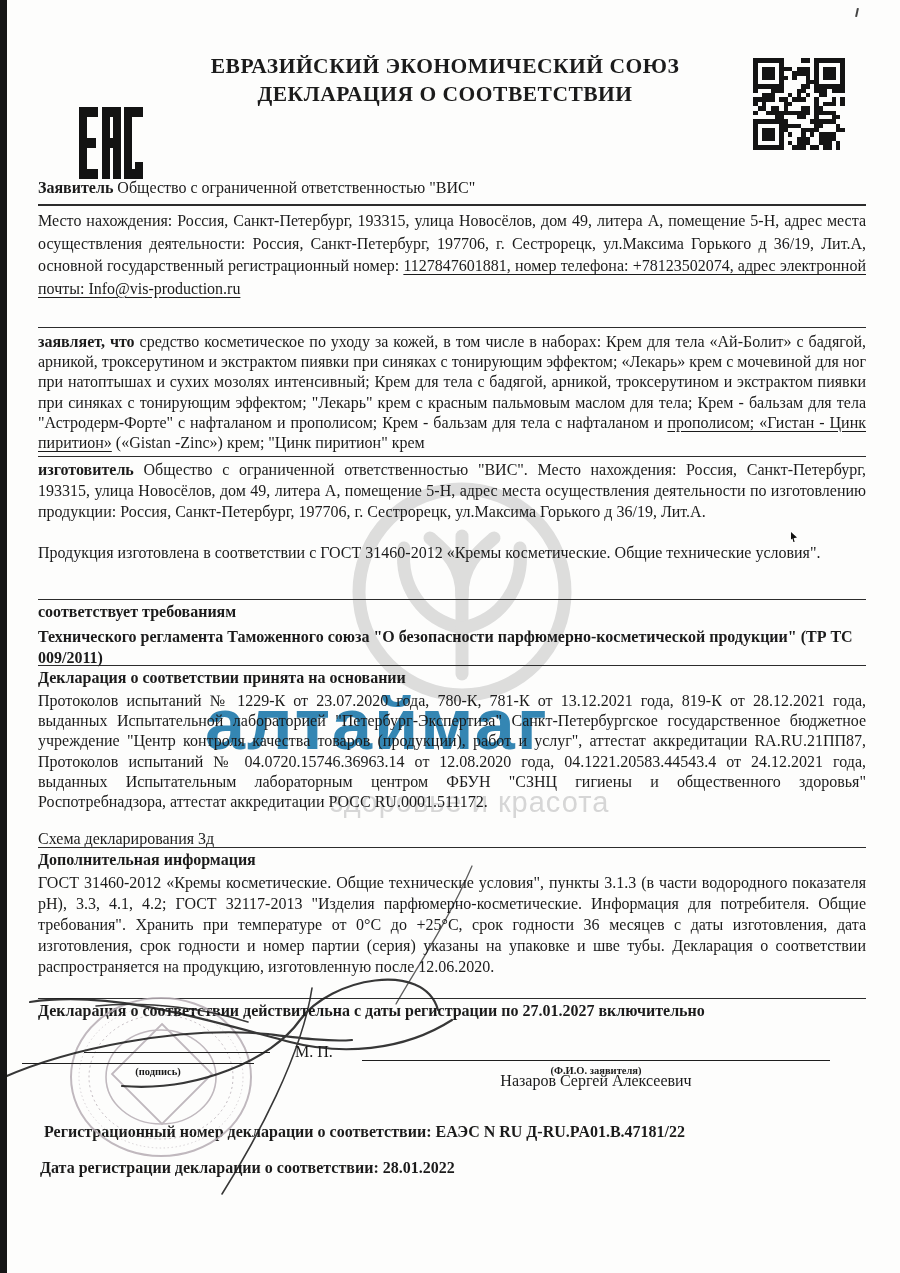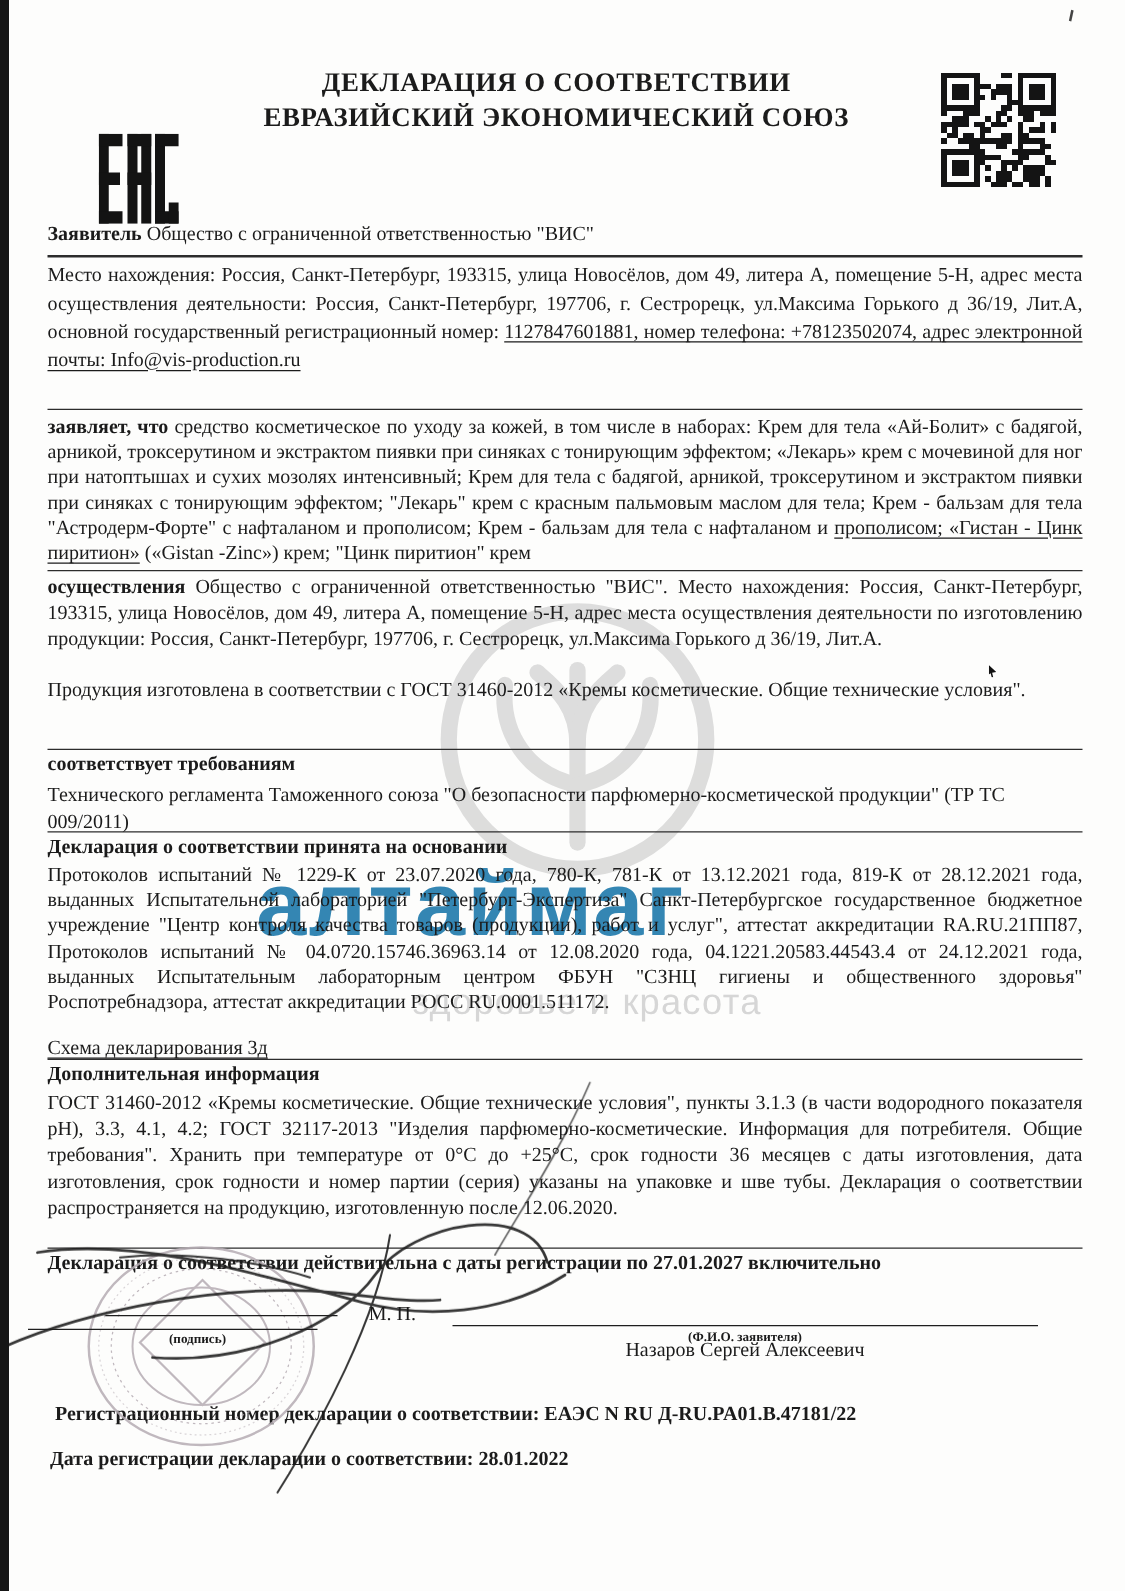--- a/index.html
+++ b/index.html
@@ -67,22 +67,22 @@
       <path d="M114 118 C114 86 96 72 82 60"></path>
       <path d="M114 118 C114 86 132 72 146 60"></path>
       <path d="M114 150 C74 142 52 108 56 70"></path>
       <path d="M114 150 C154 142 176 108 172 70"></path>
     </g>
   </svg>
   <div class="wm wm-brand">алтаймаг</div>
   <div class="wm wm-slogan">здоровье и красота</div>
 
   <div class="title">
+    <div>ЕВРАЗИЙСКИЙ ЭКОНОМИЧЕСКИЙ СОЮЗ</div>
     <div>ДЕКЛАРАЦИЯ О СООТВЕТСТВИИ</div>
-    <div>ЕВРАЗИЙСКИЙ ЭКОНОМИЧЕСКИЙ СОЮЗ</div>
   </div>
 
   <div class="eac" aria-label="ЕАС">
     <svg width="64" height="72" viewBox="0 0 64 72">
       <g fill="#131313">
         <rect x="0" y="0" width="8" height="72"></rect>
           <rect x="0" y="0" width="19" height="10"></rect>
         <rect x="0" y="31" width="17" height="10"></rect>
           <rect x="0" y="62" width="19" height="10"></rect>
         <rect x="23" y="0" width="8" height="72"></rect>
@@ -356,30 +356,30 @@
 
   <div class="hr" style="top:327px;"></div>
 
   <div class="tx just" style="top:332px;line-height:20.2px;">
     <span class="bold">заявляет, что</span>
     <span>средство косметическое по уходу за кожей, в том числе в наборах: Крем для тела «Ай-Болит» с бадягой, арникой, троксерутином и экстрактом пиявки при синяках с тонирующим эффектом; «Лекарь» крем с мочевиной для ног при натоптышах и сухих мозолях интенсивный; Крем для тела с бадягой, арникой, троксерутином и экстрактом пиявки при синяках с тонирующим эффектом; "Лекарь" крем с красным пальмовым маслом для тела; Крем - бальзам для тела "Астродерм-Форте"  с нафталаном и прополисом; Крем - бальзам для тела с нафталаном и </span><span class="und">прополисом; «Гистан - Цинк пиритион»</span><span> («Gistan -Zinc») крем; "Цинк пиритион" крем</span>
   </div>
   <div class="hr" style="top:456px;border-top-width:1px;"></div>
 
   <div class="tx just" style="top:459px;line-height:21px;">
-    <span class="bold">осуществления</span>
+    <span class="bold">изготовитель</span>
     <span>Общество с ограниченной ответственностью "ВИС". Место нахождения: Россия, Санкт-Петербург, 193315, улица Новосёлов, дом 49, литера А, помещение 5-Н, адрес места осуществления деятельности по изготовлению продукции: Россия, Санкт-Петербург, 197706, г. Сестрорецк, ул.Максима Горького д 36/19, Лит.А.</span>
   </div>
 
   <div class="tx just" style="top:543px;line-height:20px;">Продукция изготовлена в соответствии с ГОСТ 31460-2012 «Кремы косметические. Общие технические условия".</div>
 
   <div class="hr" style="top:599px;"></div>
 
   <div class="tx bold" style="top:602px;">соответствует требованиям</div>
-  <div class="tx" style="top:626px;line-height:21px;">Технического регламента Таможенного союза "О безопасности парфюмерно-косметической продукции" (ТР ТС 009/2011)</div>
+  <div class="tx" style="top:626px;line-height:21px;font-weight:bold;">Технического регламента Таможенного союза "О безопасности парфюмерно-косметической продукции" (ТР ТС 009/2011)</div>
   <div class="hr" style="top:665px;"></div>
 
   <div class="tx bold" style="top:668px;">Декларация о соответствии принята на основании</div>
   <div class="tx just" style="top:691px;line-height:20.2px;">Протоколов испытаний № 1229-К от 23.07.2020 года, 780-К, 781-К от 13.12.2021 года, 819-К от 28.12.2021 года, выданных Испытательной лабораторией "Петербург-Экспертиза" Санкт-Петербургское государственное бюджетное учреждение "Центр контроля качества товаров (продукции), работ и услуг", аттестат аккредитации RA.RU.21ПП87, Протоколов испытаний № 04.0720.15746.36963.14 от 12.08.2020 года, 04.1221.20583.44543.4 от 24.12.2021 года, выданных Испытательным лабораторным центром ФБУН "СЗНЦ гигиены и общественного здоровья" Роспотребнадзора, аттестат аккредитации РОСС RU.0001.511172.</div>
   <div class="tx" style="top:829px;">
     <span class="und">Схема декларирования 3д</span>
   </div>
   <div class="hr" style="top:847px;"></div>
 
   <div class="tx bold" style="top:850px;">Дополнительная информация</div>

